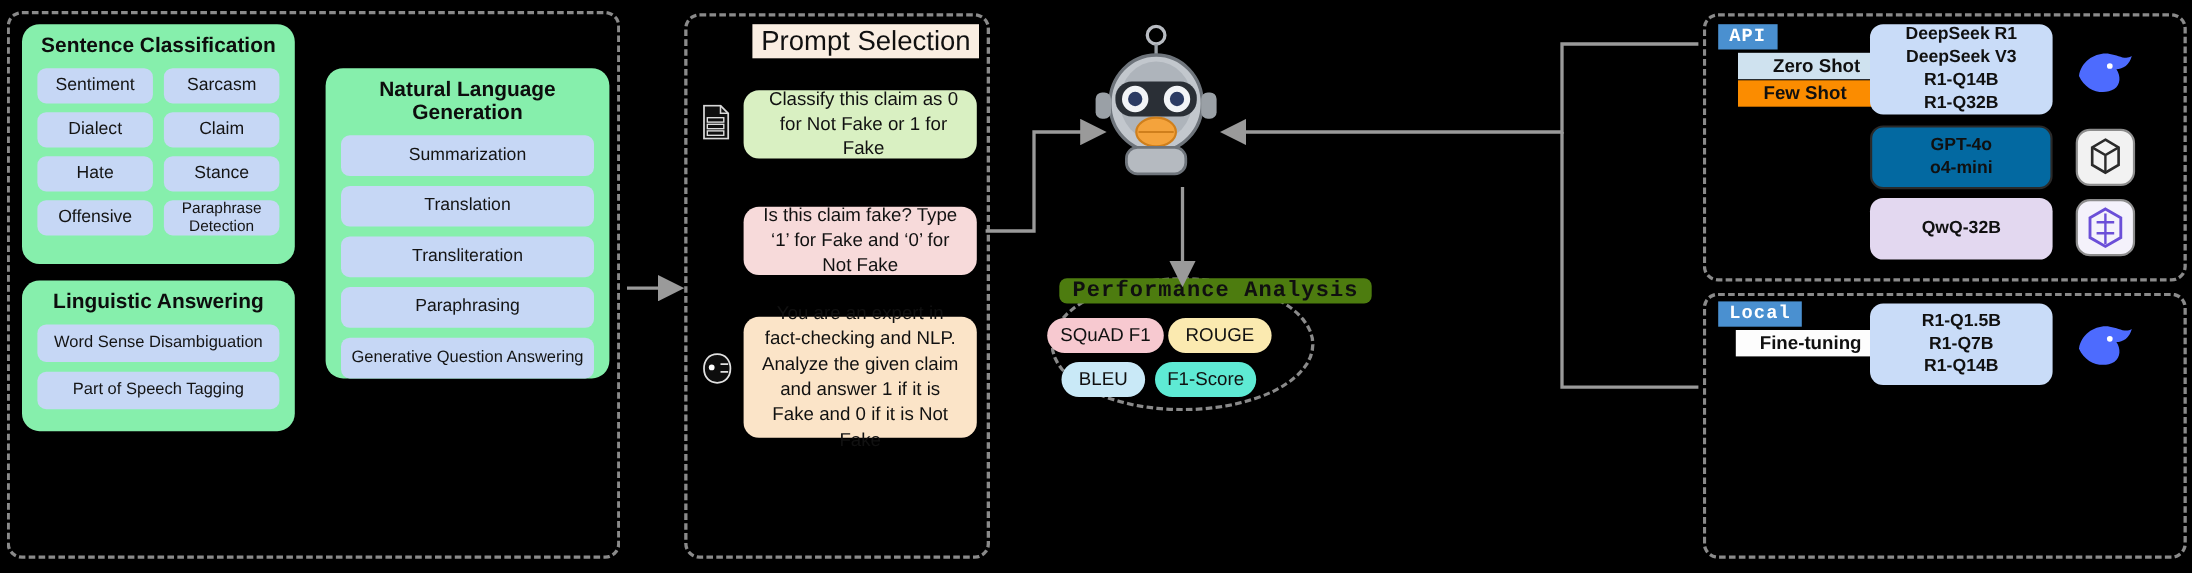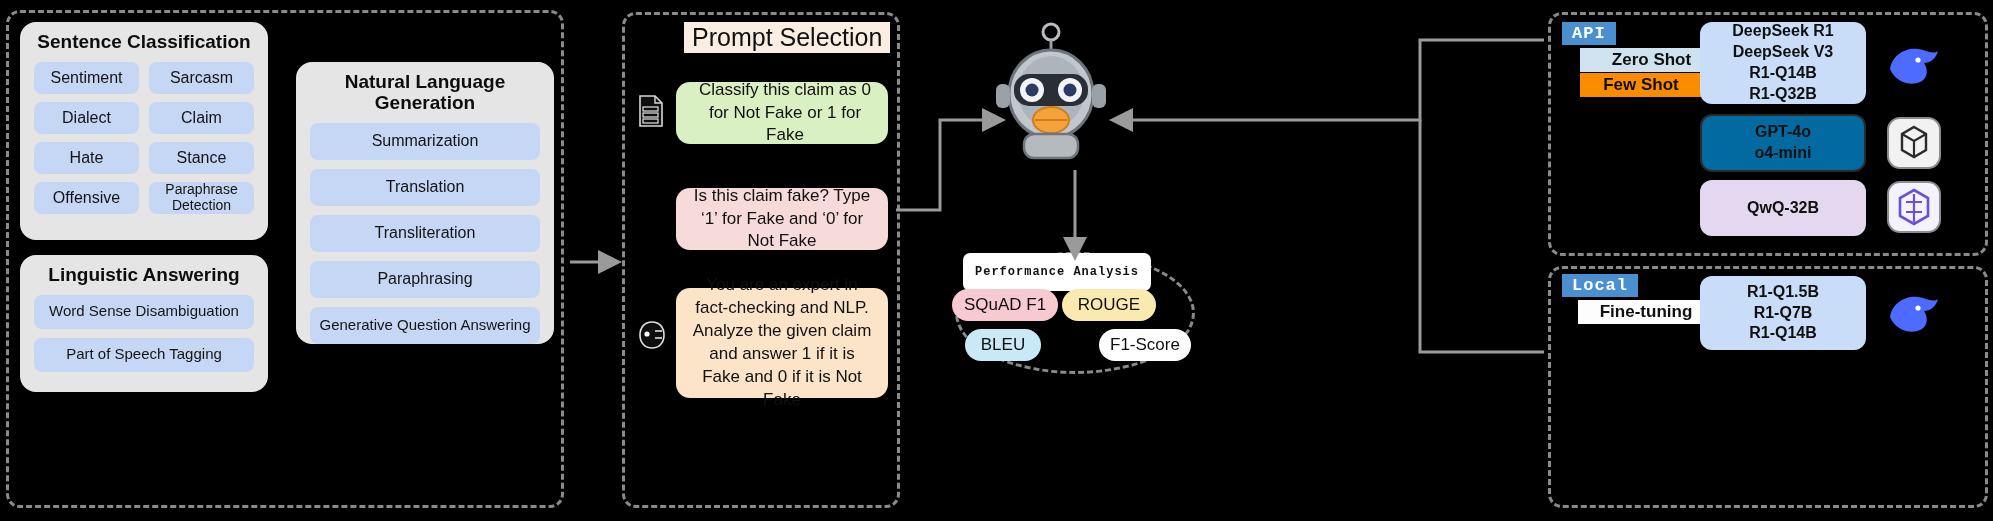--- a/index.html
+++ b/index.html
@@ -15,21 +15,21 @@
   
   .dashed-group {
     position: absolute;
     border: 3px dashed #8a8a8a;
     border-radius: 14px;
   }
 
   
   .panel {
     position: absolute;
-    background: #e5e5e5;
+    background: #86efac;
     border-radius: 16px;
     padding: 10px 14px;
     display: flex;
     flex-direction: column;
     align-items: stretch;
   }
   .panel-title {
     font-weight: bold;
     font-size: 19px;
     color: #0d0d0d;
@@ -124,27 +124,27 @@
   .shot.fine { background: #fdfdfd; }
 
   
   .perf-ellipse {
     position: absolute;
     border: 3px dashed #8a8a8a;
     border-radius: 50%;
   }
   .perf-title {
     position: absolute;
-    background: #ffffff;
+    background: #4d7c0f;
     font-family: "Liberation Mono", monospace;
     font-weight: bold;
-    font-size: 12px;
+    font-size: 20px;
     color: #101010;
     border-radius: 7px;
-    padding: 12px 12px;
+    padding: 0 12px;
     white-space: nowrap;
     letter-spacing: 1px;
   }
   .metric {
     position: absolute;
     border-radius: 16px;
     display: flex;
     align-items: center;
     justify-content: center;
     font-size: 17px;
@@ -248,21 +248,21 @@
     </svg>
   </div>
 
   <div class="perf-ellipse" style="left:955px; top:252px; width:240px; height:122px;"></div>
 
   <div class="perf-title" style="left:963px; top:253px;">Performance Analysis</div>
 
   <div class="metric" style="left:952px; top:289px; width:106px; height:32px; background:#f7c9d0;">SQuAD F1</div>
   <div class="metric" style="left:1062px; top:289px; width:94px; height:32px; background:#fbeab0;">ROUGE</div>
   <div class="metric" style="left:965px; top:329px; width:76px; height:32px; background:#c9e9f7;">BLEU</div>
-  <div class="metric" style="left:1099px; top:329px; width:92px; height:32px; background:#ffffff;">F1-Score</div>
+  <div class="metric" style="left:1050px; top:329px; width:92px; height:32px; background:#5eead4;">F1-Score</div>
 
   <div class="dashed-group" style="left:1548px; top:12px; width:440px; height:244px;"></div>
 
   <div class="tag" style="left:1562px; top:22px;">API</div>
 
   <div class="shot zero" style="left:1580px; top:48px; width:122px;padding-left:29px;">Zero Shot</div>
   <div class="shot few" style="left:1580px; top:73px; width:122px;">Few Shot</div>
 
   <div class="model-card blue" style="left:1700px; top:22px; width:166px; height:82px;">
     <span>DeepSeek R1</span>

